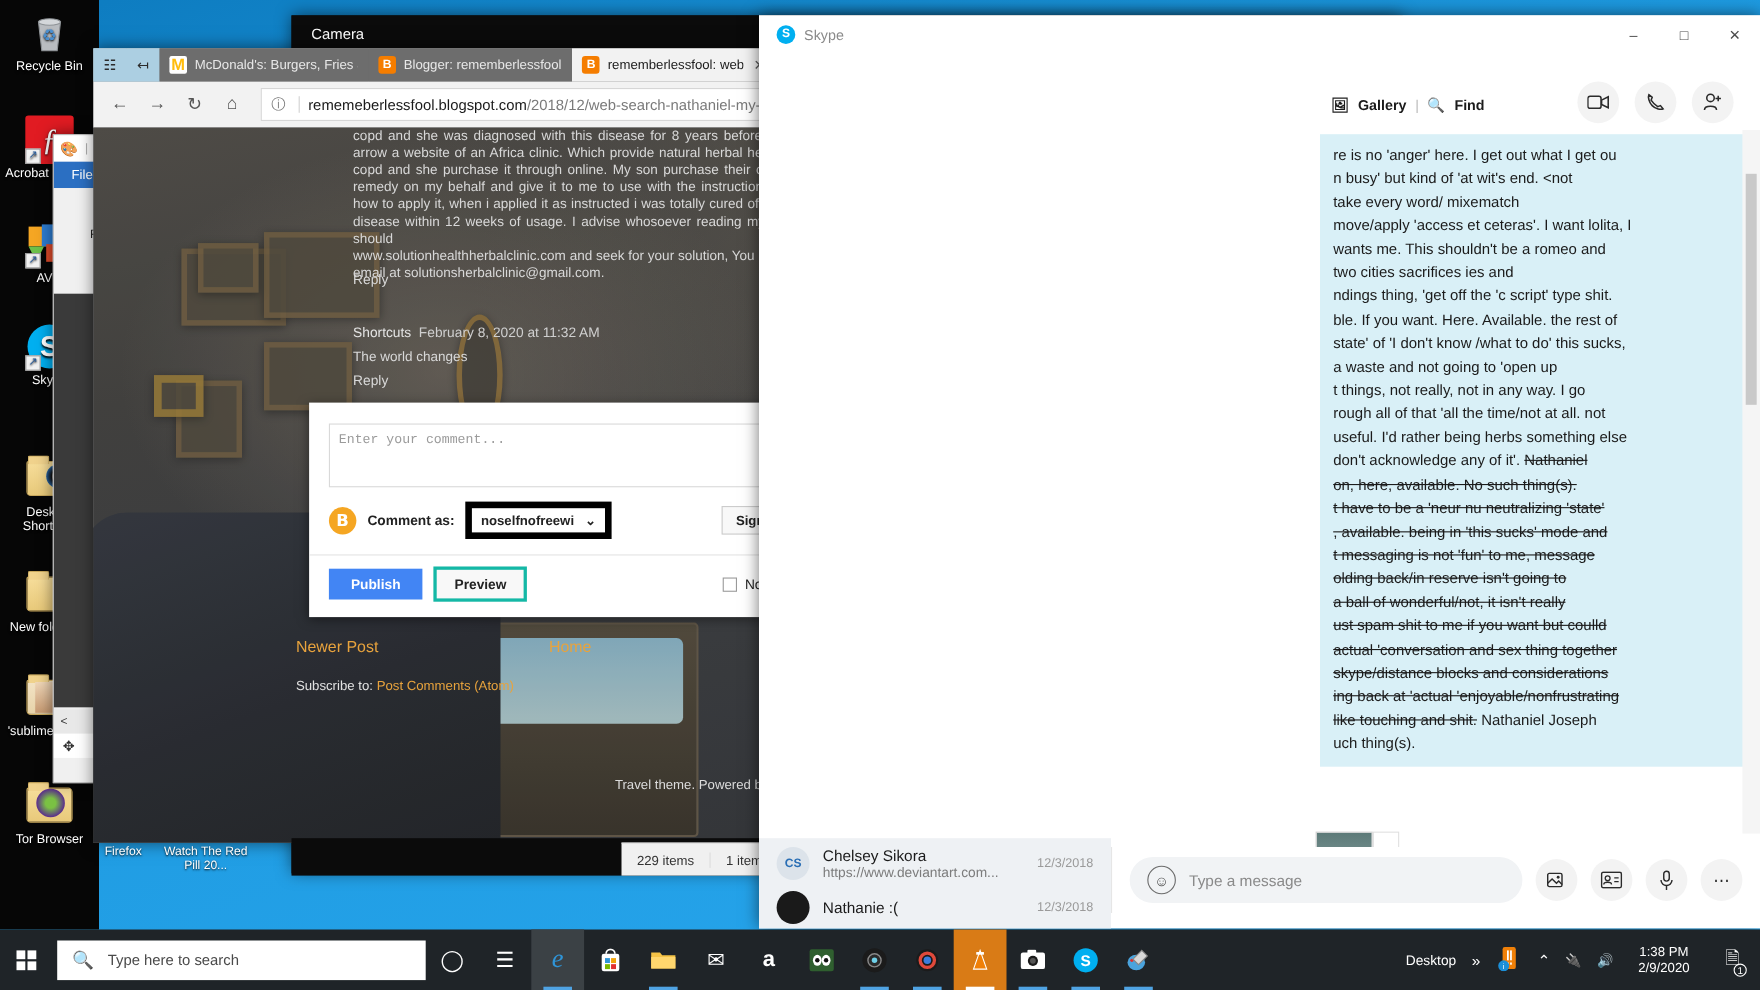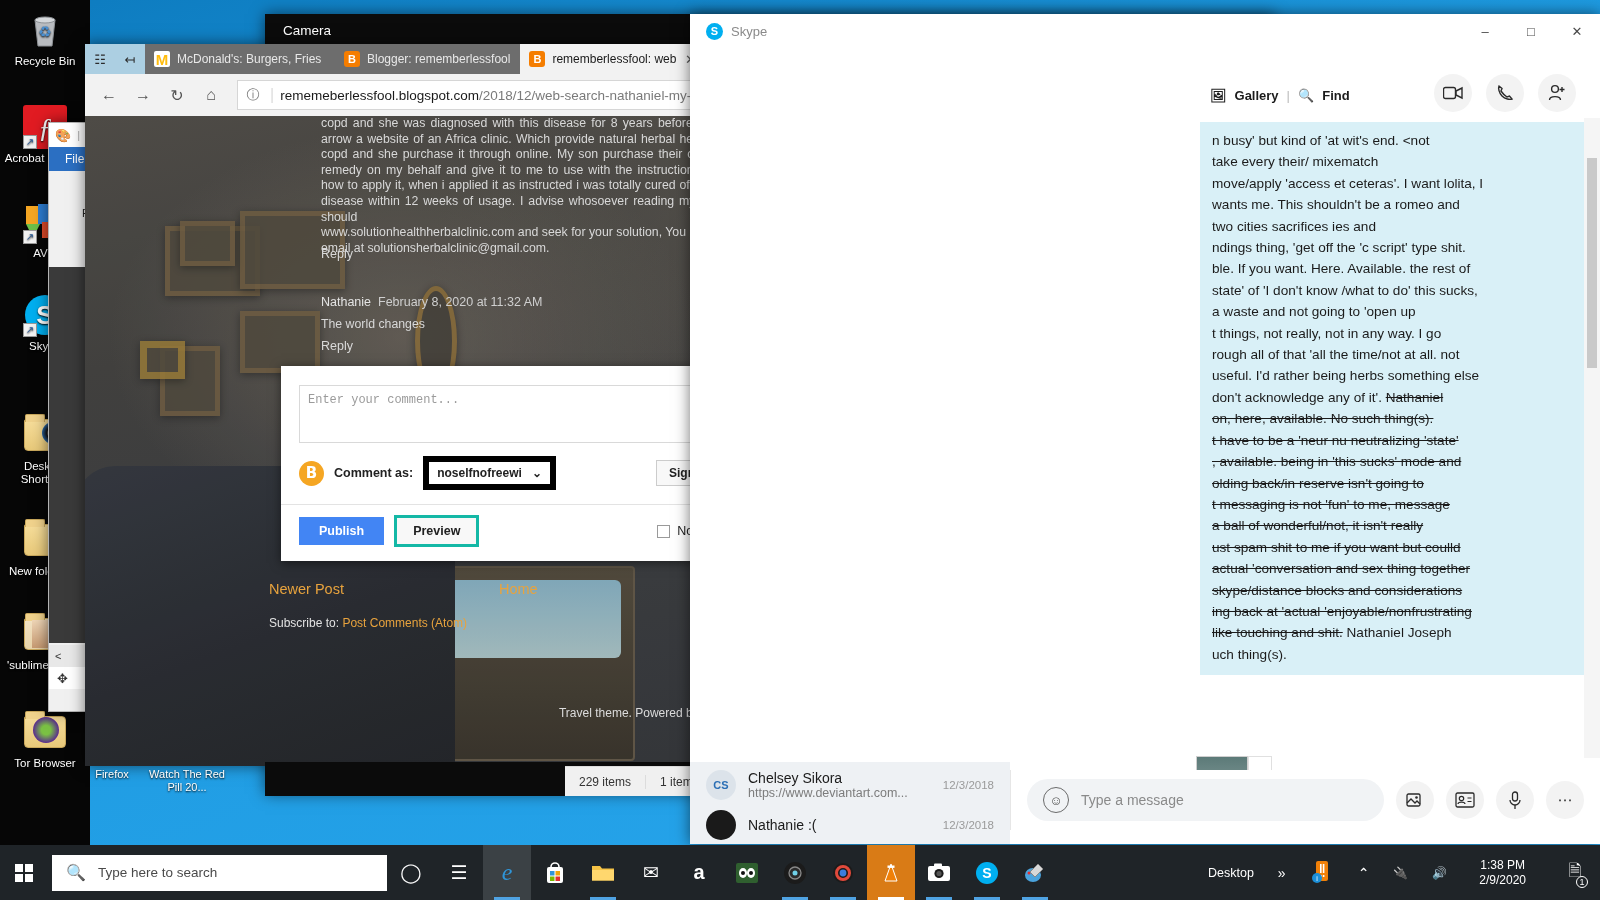--- a/index.html
+++ b/index.html
@@ -361,21 +361,21 @@
     width:48px; height:55px; display:flex; align-items:center; justify-content:center;
     position:relative; font-size:19px; color:#fff;
   }
   .tb-icon.active { background:#3b4145; }
   .tb-icon.running::after {
     content:''; position:absolute; bottom:0; left:11px; width:26px; height:3px; background:#4fa3e3;
   }
   .tb-icon.vlc-active { background:#d97b16; }
   .tb-icon.vlc-active::after { background:#fff; }
   #tray {
-    margin-left:auto; display:flex; align-items:center; gap:24px; padding-right:8px;
+    margin-left:auto; display:flex; align-items:center; gap:14px; padding-right:8px;
     color:#fff; font-size:12px;
   }
   #tray .desktop-lbl { font-size:12.5px; }
   #clock { text-align:center; font-size:12px; line-height:15px; padding:0 8px; }
   #notif-btn {
     width:34px; height:55px; display:flex; align-items:center; justify-content:center;
     position:relative; font-size:16px;
   }
 </style>
 </head>
@@ -579,21 +579,21 @@
     <div class="blog-text" id="comment-body">
       <div class="justified">copd and she was diagnosed with this disease for 8 years before she came arrow a website of an Africa clinic. Which provide natural herbal herbs to cure copd and she purchase it through online. My son purchase their copd herbal remedy on my behalf and give it to me to use with the instructions given on how to apply it, when i applied it as instructed i was totally cured of this deadly disease within 12 weeks of usage. I advise whosoever reading my testimony should visit</div>
       <div style="text-align:left;">www.solutionhealthherbalclinic.com and seek for your solution, You also can email at solutionsherbalclinic@gmail.com.</div>
     </div>
 
     <div class="blog-text" style="left:236px;top:131px;">
       <span class="reply-link">Reply</span>
     </div>
 
     <div class="blog-text anon-line" style="left:236px;top:179px;">
-      <span>Nathanie</span>
+      <span>Shortcuts</span>
       &nbsp;<span class="date">February 8, 2020 at 11:32 AM</span>
     </div>
     <div class="blog-text" style="left:236px;top:201px;">The world changes</div>
     <div class="blog-text" style="left:236px;top:223px;">
       <span class="reply-link">Reply</span>
     </div>
 
     <div id="comment-form">
       <div id="comment-textarea">Enter your comment...</div>
       <div id="comment-as-row">
@@ -687,38 +687,39 @@
               <path d="M2.5 16 C2.5 11.5 13.5 11.5 13.5 16" fill="none" stroke="#2b2b2b" stroke-width="1.4"></path>
               <path d="M15 3 v5 M12.5 5.5 h5" stroke="#2b2b2b" stroke-width="1.4"></path>
             </svg>
         </div>
       </div>
     </div>
   </div>
 
   <div id="skype-convo">
     <div id="skype-bubble">
+        <div>re is no 'anger' here. I get out what I get ou</div>
         <div>n busy' but kind of 'at wit's end. &lt;not</div>
-        <div>take every their/ mixematch</div>
+        <div>take every word/ mixematch</div>
         <div>move/apply 'access et ceteras'. I want lolita, I</div>
         <div>wants me. This shouldn't be a romeo and</div>
         <div>two cities sacrifices ies and</div>
         <div>ndings thing, 'get off the 'c script' type shit.</div>
         <div>ble. If you want. Here. Available. the rest of</div>
         <div>state' of 'I don't know /what to do' this sucks,</div>
         <div>a waste and not going to 'open up</div>
         <div>t things, not really, not in any way. I go</div>
         <div>rough all of that 'all the time/not at all. not</div>
         <div>useful. I'd rather being herbs something else</div>
         <div>don't acknowledge any of it'. <s>Nathaniel</s></div>
         <div><s>on, here, available. No such thing(s).</s></div>
         <div><s>t have to be a 'neur nu neutralizing 'state'</s></div>
         <div><s>, available. being in 'this sucks' mode and</s></div>
+        <div><s>t messaging is not 'fun' to me, message</s></div>
         <div><s>olding back/in reserve isn't going to</s></div>
-        <div><s>t messaging is not 'fun' to me, message</s></div>
         <div><s>a ball of wonderful/not, it isn't really</s></div>
         <div><s>ust spam shit to me if you want but coulld</s></div>
         <div><s>actual 'conversation and sex thing together</s></div>
         <div><s>skype/distance blocks and considerations</s></div>
         <div><s>ing back at 'actual 'enjoyable/nonfrustrating</s></div>
         <div><s>like touching and shit.</s> Nathaniel Joseph</div>
         <div>uch thing(s).</div>
       </div>
     <div id="skype-convo-scroll">
       <div class="thumb"></div>

